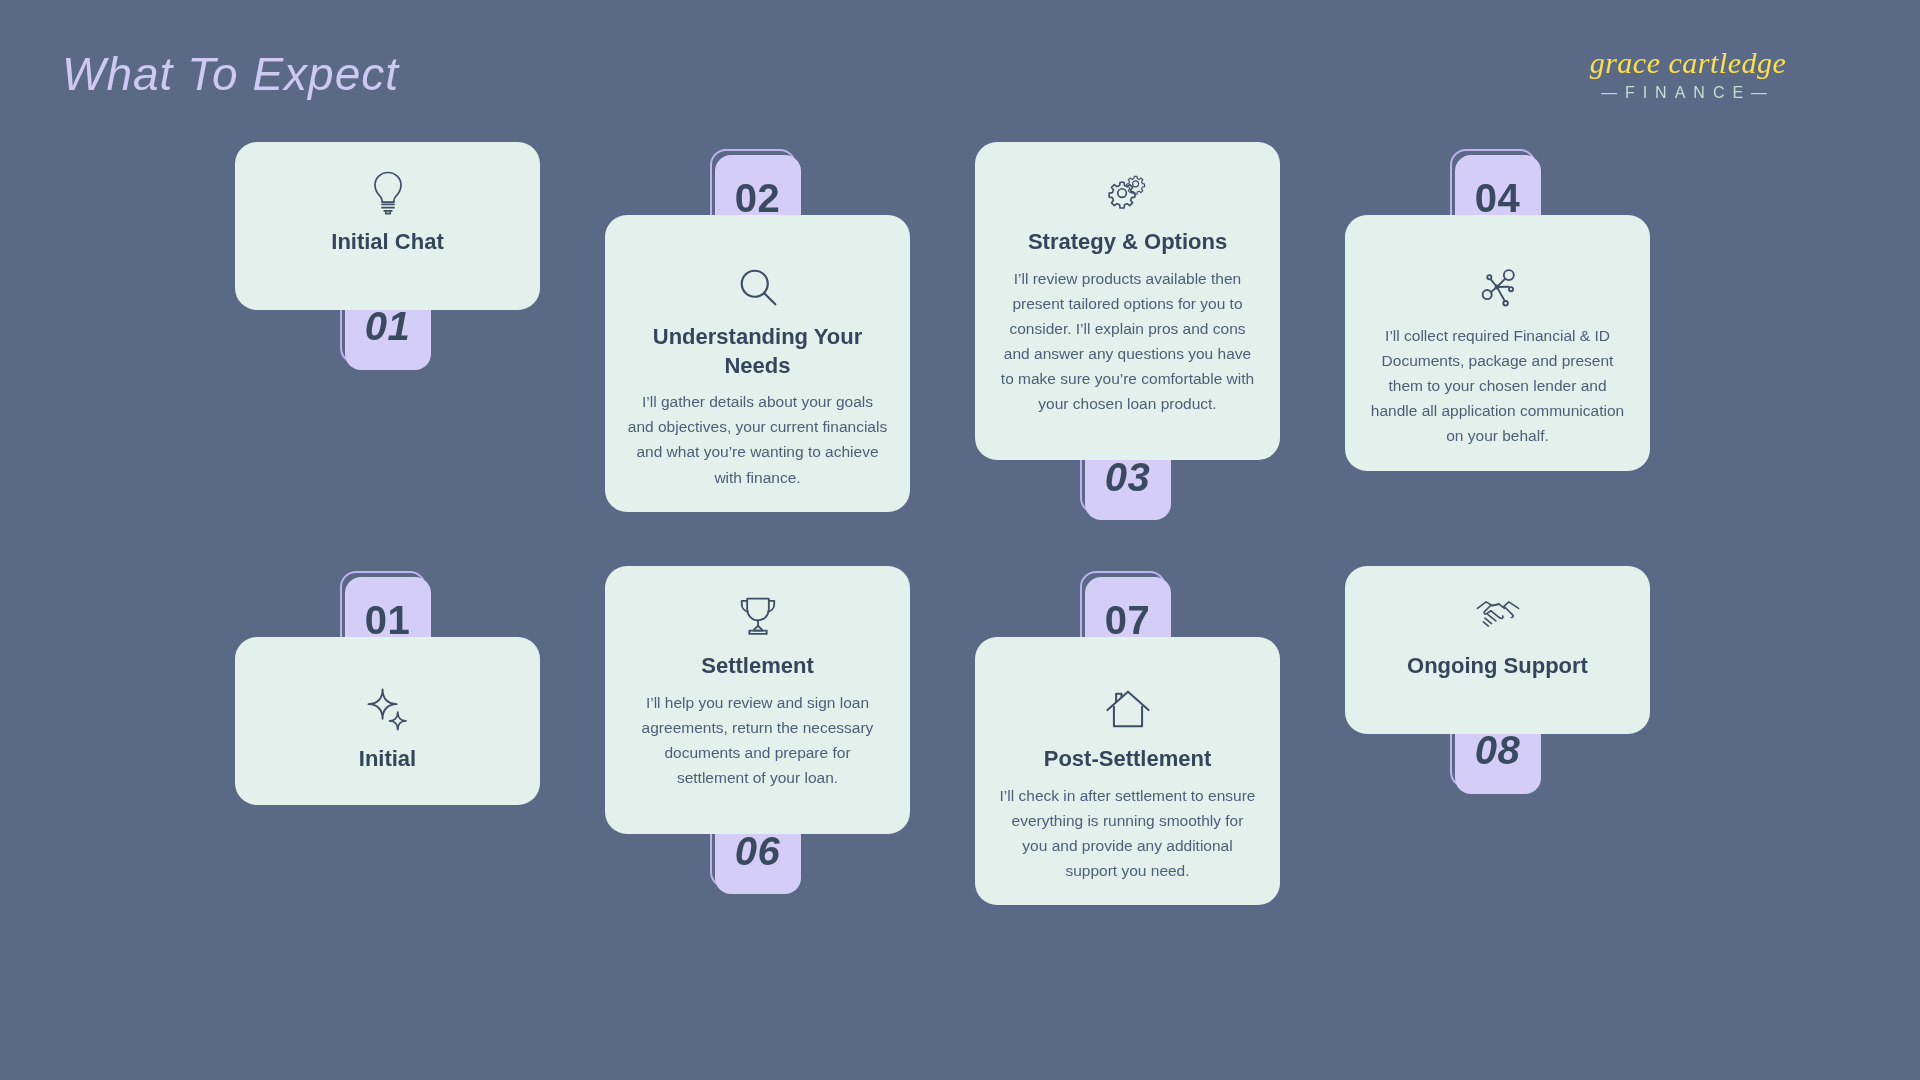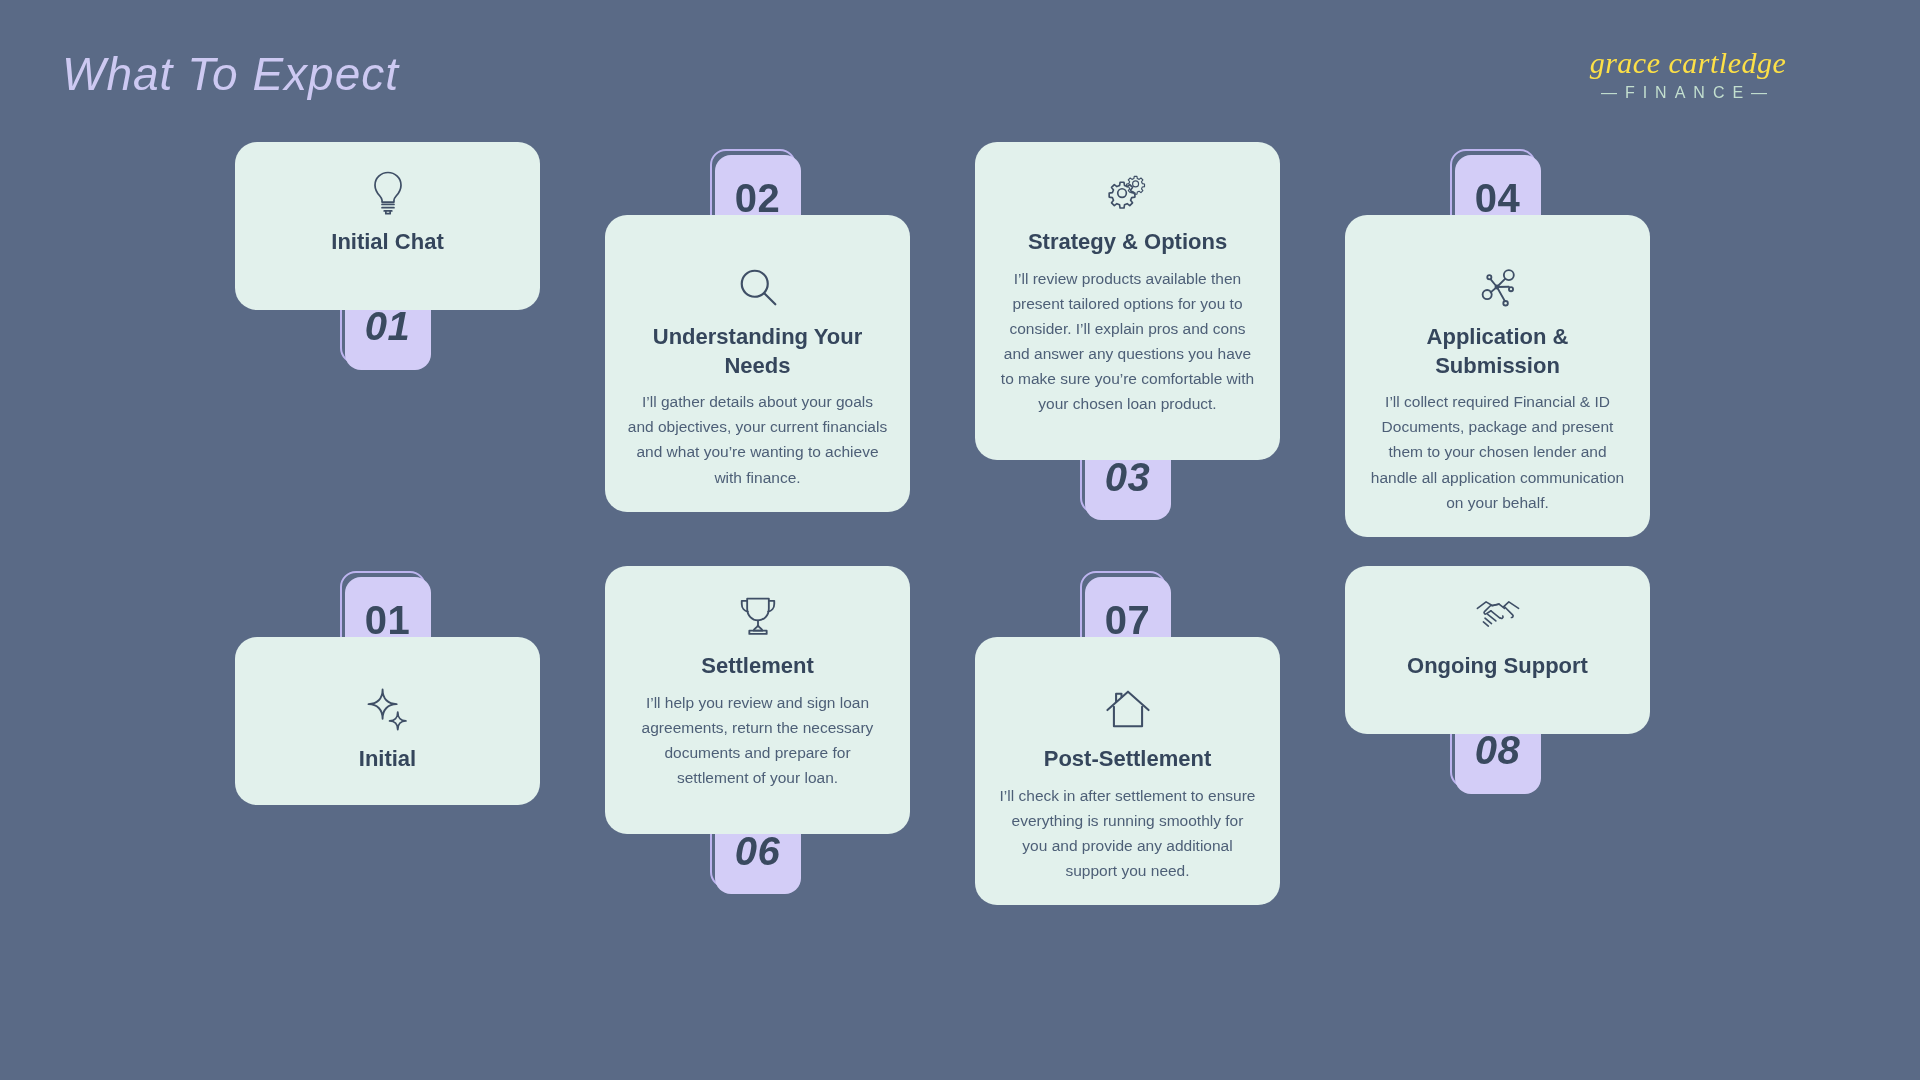--- a/index.html
+++ b/index.html
@@ -165,21 +165,20 @@
           <svg viewBox="0 0 48 48" fill="none" stroke="currentColor" stroke-width="1.7" stroke-linecap="round">
             <circle cx="23" cy="24" r="2.2" fill="currentColor" stroke="none"></circle>
             <circle cx="34" cy="13" r="4.6"></circle>
             <circle cx="14" cy="31" r="4.2"></circle>
             <circle cx="16" cy="15" r="1.9"></circle>
             <circle cx="36" cy="26" r="1.9"></circle>
             <circle cx="31" cy="39" r="2.1"></circle>
             <path d="M23 24l7.5-7.5M23 24l-5.9-7.2M23 24l-5.8 5M23 24l11-.2M23 24l7.4 13.2"></path>
           </svg>
         </div>
-        <div class="card-title">Application &amp; Submission</div>
         <div class="card-desc">I’ll collect required Financial &amp; ID Documents, package and present them to your chosen lender and handle all application communication on your behalf.</div>
       </div>
       <div class="badge top">
         <div class="badge-outline"></div>
         <div class="badge-fill">04</div>
       </div>
     </div>
 
     <div class="card-wrap" style="left:235px;top:637px;">
       <div class="card pad-top">

